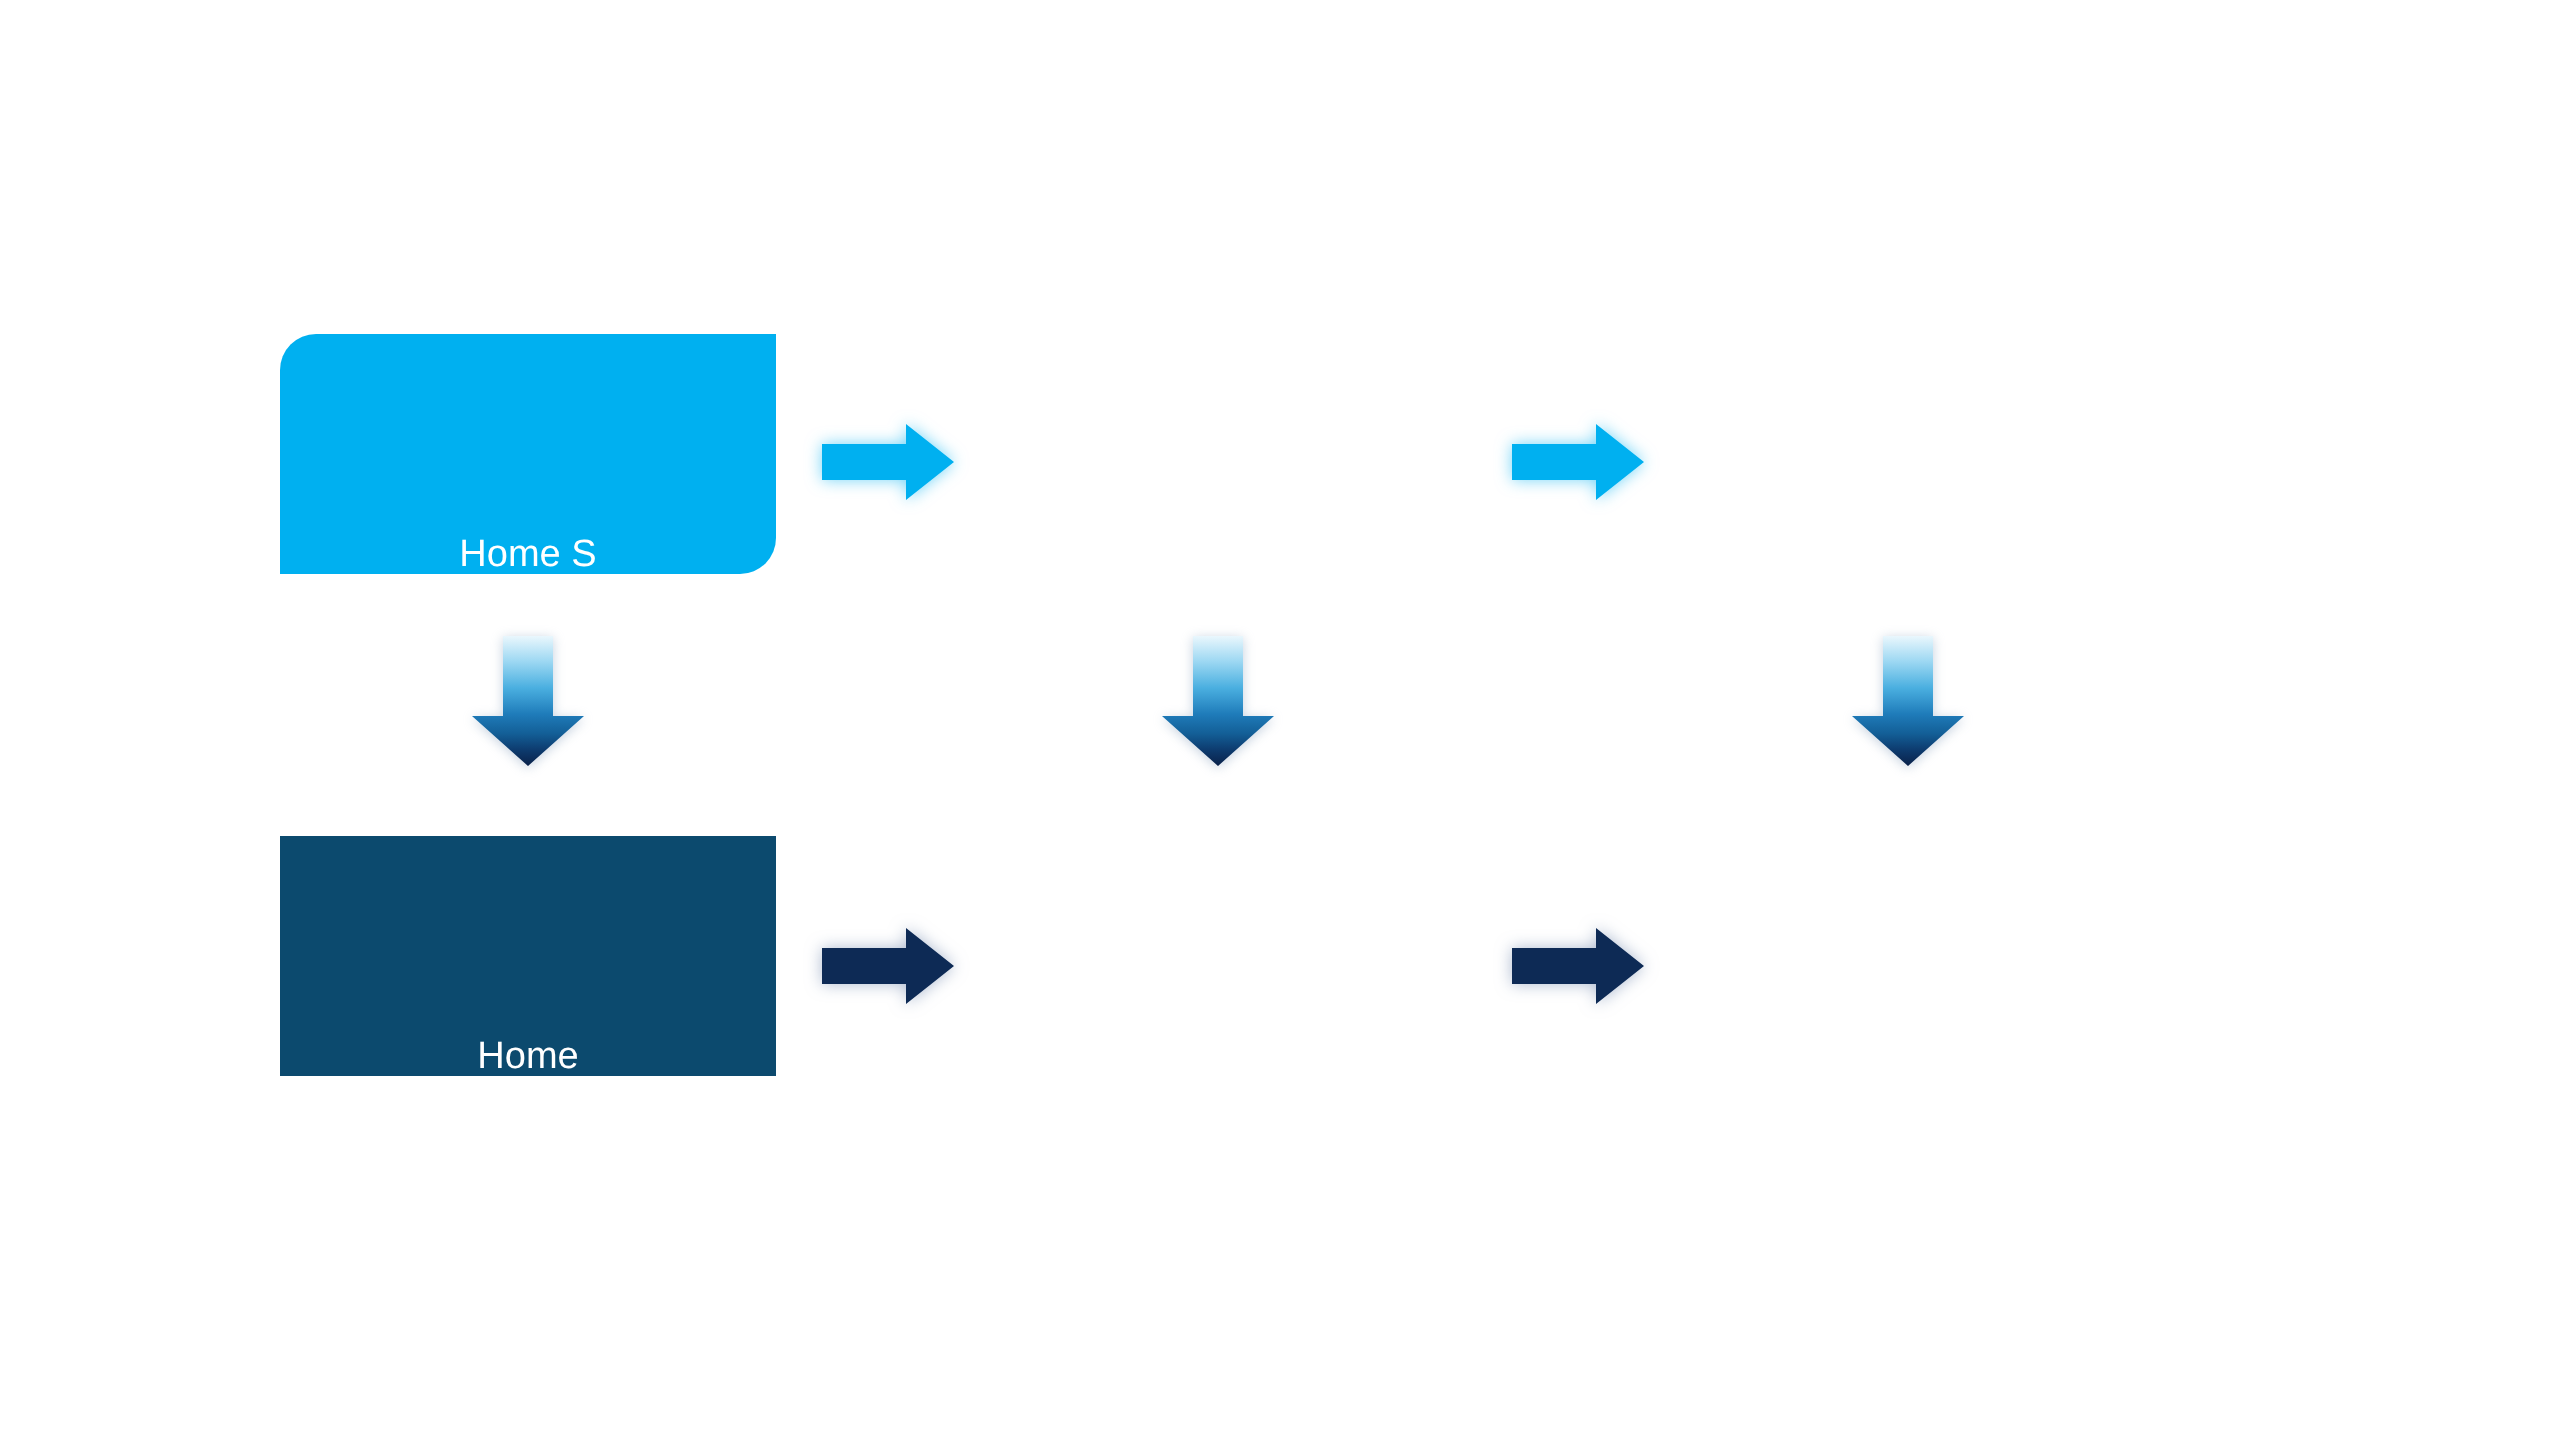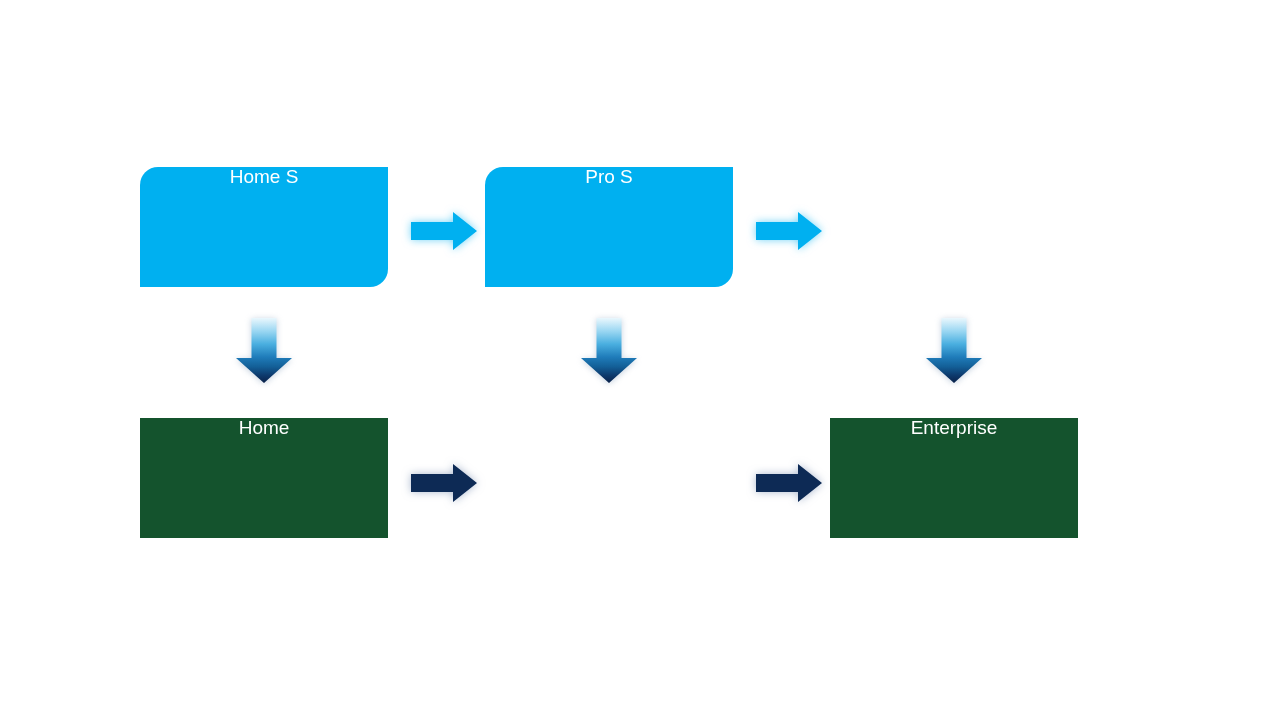--- a/index.html
+++ b/index.html
@@ -10,31 +10,31 @@
     overflow: hidden;
   }
   .canvas {
     position: relative;
     width: 1280px; height: 720px;
     background: #ffffff;
   }
   .node {
     position: absolute;
     width: 248px; height: 120px;
-    display: flex; align-items: flex-start; justify-content: center;
+    display: flex; align-items: flex-end; justify-content: center;
     color: #ffffff;
     font-size: 19px;
     line-height: 1;
   }
   .node.light {
     background: #00b0f0;
     border-radius: 18px 0 18px 0;
   }
   .node.dark {
-    background: #14532d;
+    background: #0c4a6e;
     border-radius: 0;
   }
   .row-top  { top: 167px; }
   .row-bot  { top: 418px; }
   .col-1 { left: 140px; }
   .col-2 { left: 485px; }
   .col-3 { left: 830px; }
 
   .arrow-right { position: absolute; width: 66px; height: 38px; }
   .arrow-right.light { filter: drop-shadow(0 0 4px rgba(0, 176, 240, 0.55)); }
@@ -71,23 +71,20 @@
         <stop offset="0.75" stop-color="#135f97"></stop>
         <stop offset="0.88" stop-color="#0d3a6d"></stop>
         <stop offset="1" stop-color="#0a2149"></stop>
       </linearGradient>
     </defs>
   </svg>
 
   <div class="node light row-top col-1">
     <span>Home S</span>
   </div>
-  <div class="node light row-top col-2">
-    <span>Pro S</span>
-  </div>
 
   <svg class="arrow-right light ar-top ar-g1" viewBox="0 0 66 38">
     <polygon points="0,10 42,10 42,0 66,19 42,38 42,28 0,28" fill="#00b0f0"></polygon>
   </svg>
   <svg class="arrow-right light ar-top ar-g2" viewBox="0 0 66 38">
     <polygon points="0,10 42,10 42,0 66,19 42,38 42,28 0,28" fill="#00b0f0"></polygon>
   </svg>
 
   <svg class="arrow-down ad-c1" viewBox="0 0 56 65">
     <polygon points="15.5,0 40.5,0 40.5,40 56,40 28,65 0,40 15.5,40" fill="url(#downGrad)"></polygon>
@@ -95,23 +92,20 @@
   <svg class="arrow-down ad-c2" viewBox="0 0 56 65">
     <polygon points="15.5,0 40.5,0 40.5,40 56,40 28,65 0,40 15.5,40" fill="url(#downGrad)"></polygon>
   </svg>
   <svg class="arrow-down ad-c3" viewBox="0 0 56 65">
     <polygon points="15.5,0 40.5,0 40.5,40 56,40 28,65 0,40 15.5,40" fill="url(#downGrad)"></polygon>
   </svg>
 
   <div class="node dark row-bot col-1">
     <span>Home</span>
   </div>
-  <div class="node dark row-bot col-3">
-    <span>Enterprise</span>
-  </div>
 
   <svg class="arrow-right dark ar-bot ar-g1" viewBox="0 0 66 38">
     <polygon points="0,10 42,10 42,0 66,19 42,38 42,28 0,28" fill="#0d2a55"></polygon>
   </svg>
   <svg class="arrow-right dark ar-bot ar-g2" viewBox="0 0 66 38">
     <polygon points="0,10 42,10 42,0 66,19 42,38 42,28 0,28" fill="#0d2a55"></polygon>
   </svg>
 
 </div>
 

